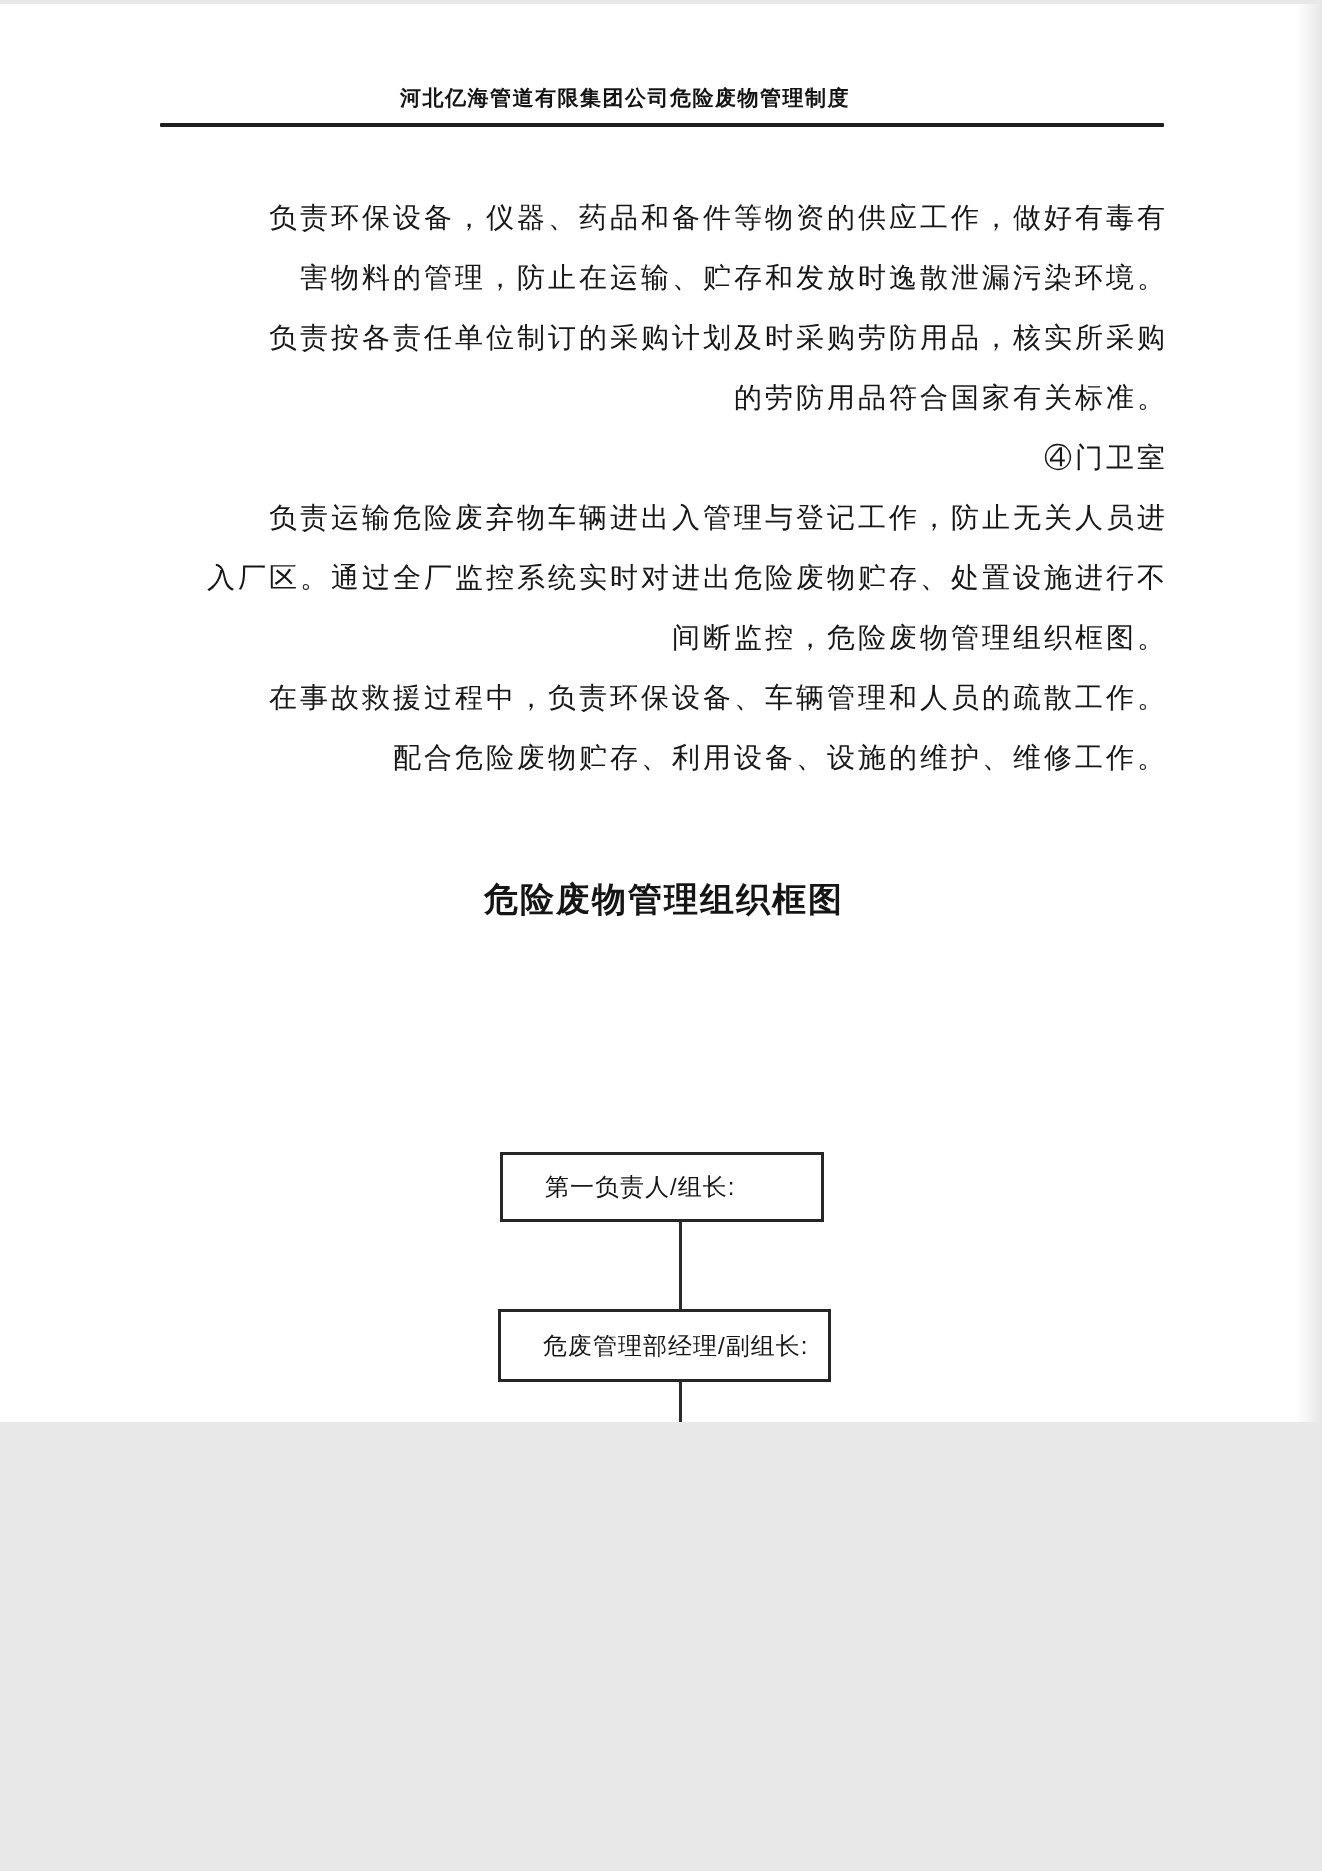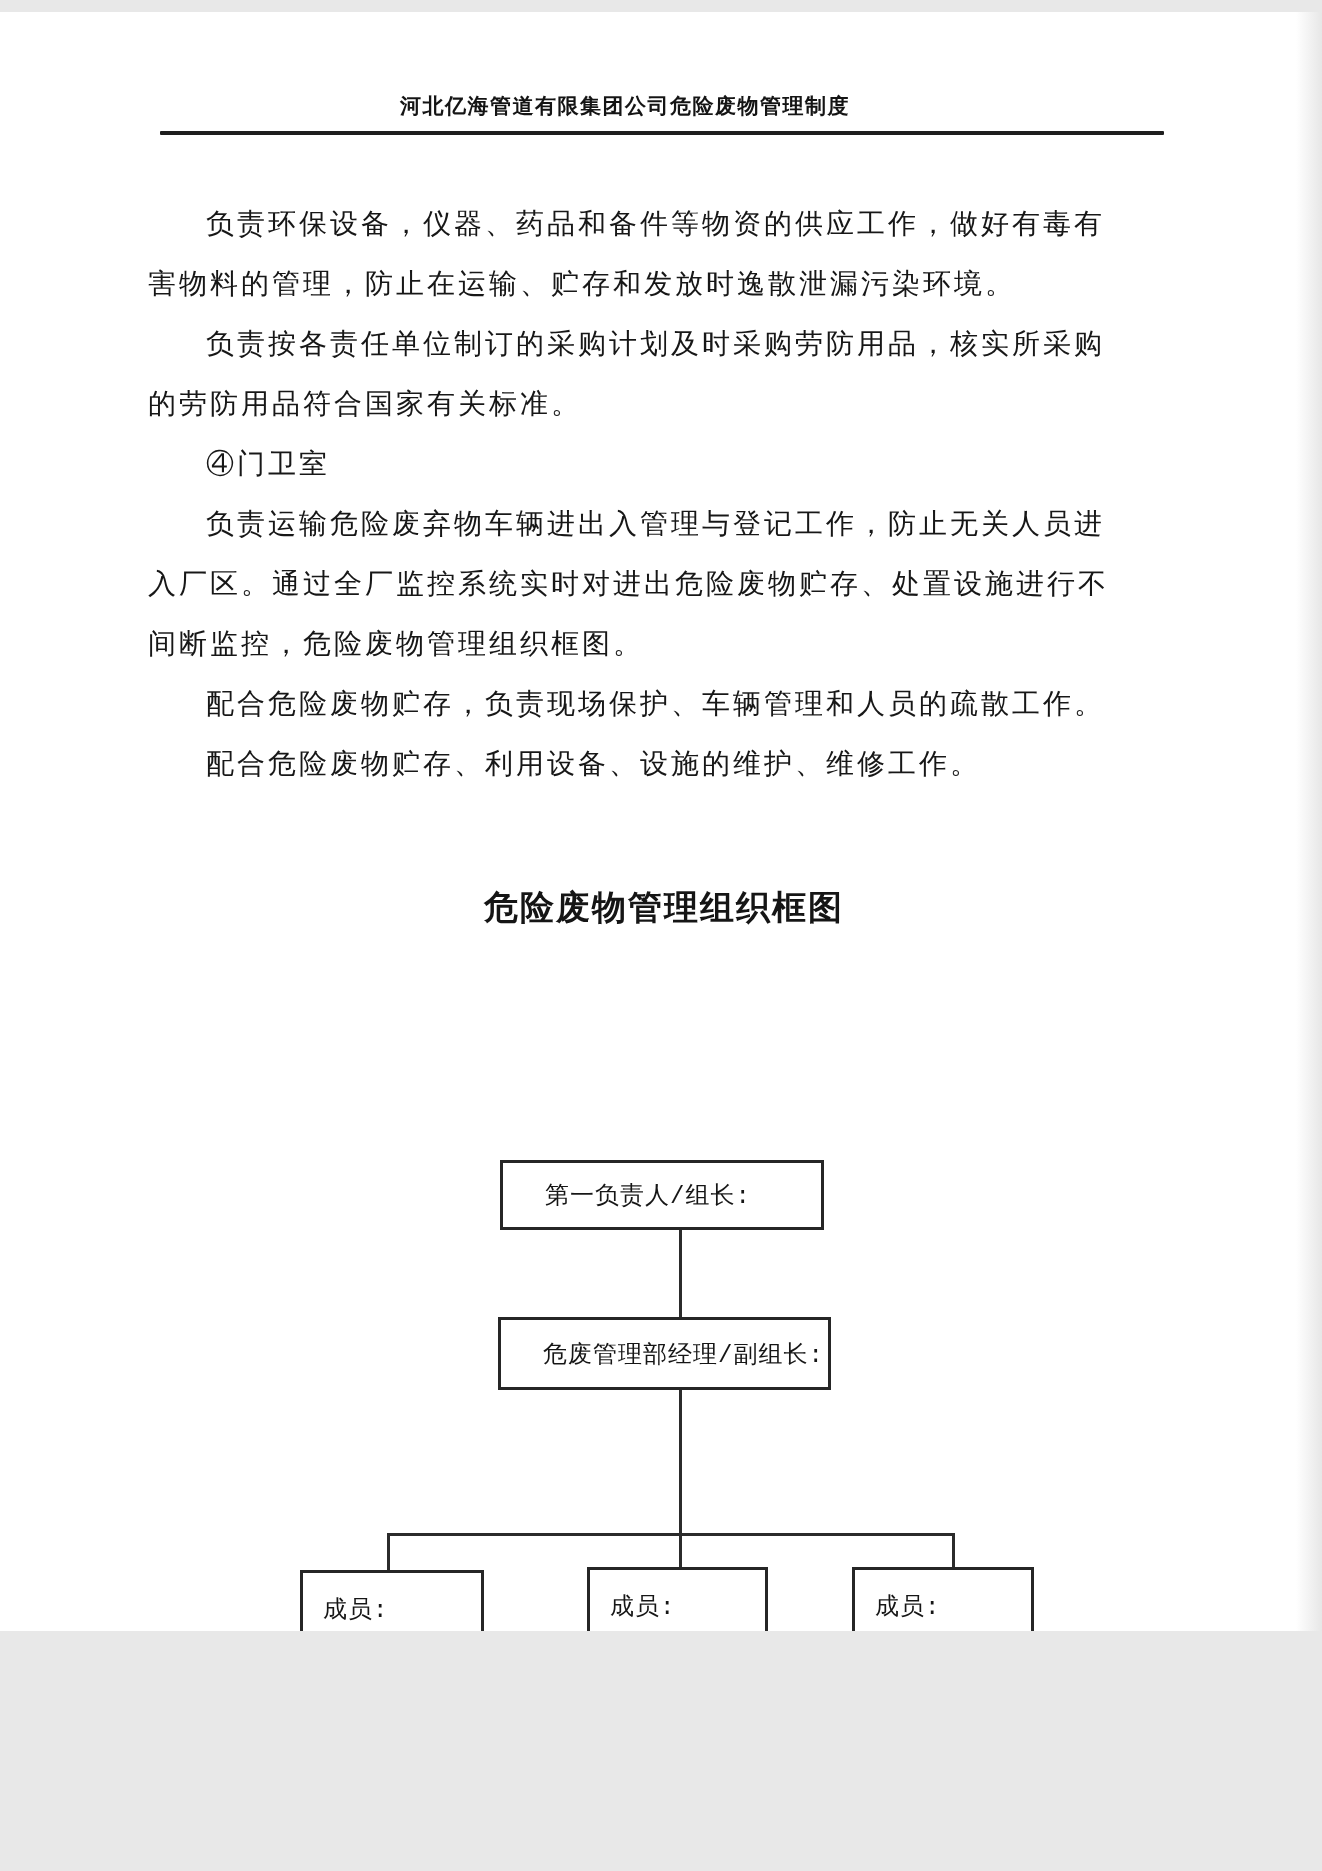--- a/index.html
+++ b/index.html
@@ -1,43 +1,43 @@
 <!DOCTYPE html>
 <html><head>
 <meta charset="utf-8">
 <style>
   html,body{margin:0;padding:0;background:#e8e8e8;}
   .page{
     position:relative;
-    width:1322px;height:1619px;
-    margin:12px auto;
+    width:1322px;height:1418px;
+    margin:4px auto;
     background:#ffffff;
     overflow:hidden;
-    font-family:Liberation Mono, monospace;
+    font-family:Liberation Sans, sans-serif;
     color:#1c1c1c;
   }
   
   .scan-shade{
     position:absolute;top:0;right:0;width:26px;height:100%;
     background:linear-gradient(to right,rgba(255,255,255,0),rgba(120,120,120,0.18));
     pointer-events:none;
   }
   
   .doc-header{
     position:absolute;left:100px;top:80px;width:1050px;
     text-align:center;font-size:21px;font-weight:bold;
     letter-spacing:1.5px;color:#141414;
   }
   .header-rule{
     position:absolute;left:160px;top:119px;width:1004px;height:4px;
     background:#1e1e1e;border-radius:1px;
   }
   
   .body-text{
-    position:absolute;left:148px;top:184px;width:1008px;
+    position:absolute;left:160px;top:184px;width:1008px;text-align:right;
   }
   .line{
     height:60px;line-height:60px;
     font-size:28px;letter-spacing:3px;color:#171717;
     white-space:nowrap;
   }
   .line.indent{padding-left:58px;}
   
   .diagram-title{
     position:absolute;left:160px;top:873px;width:1008px;
@@ -86,21 +86,21 @@
 
   <div class="body-text">
     <div class="line indent">负责环保设备，仪器、药品和备件等物资的供应工作，做好有毒有</div>
     <div class="line">害物料的管理，防止在运输、贮存和发放时逸散泄漏污染环境。</div>
     <div class="line indent">负责按各责任单位制订的采购计划及时采购劳防用品，核实所采购</div>
     <div class="line">的劳防用品符合国家有关标准。</div>
     <div class="line indent">④门卫室</div>
     <div class="line indent">负责运输危险废弃物车辆进出入管理与登记工作，防止无关人员进</div>
     <div class="line">入厂区。通过全厂监控系统实时对进出危险废物贮存、处置设施进行不</div>
     <div class="line">间断监控，危险废物管理组织框图。</div>
-    <div class="line indent">配合危险废物贮存，负责现场保护、车辆管理和人员的疏散工作。</div>
+    <div class="line indent">在事故救援过程中，负责环保设备、车辆管理和人员的疏散工作。</div>
     <div class="line indent">配合危险废物贮存、利用设备、设施的维护、维修工作。</div>
   </div>
 
   <div class="diagram-title">危险废物管理组织框图</div>
 
   <div class="dbox vcenter" style="left:500px;top:1148px;width:324px;height:70px;">
     <span>第一负责人/组长:</span>
   </div>
 
   <div class="conn" style="left:679px;top:1218px;width:3px;height:87px;"></div>

